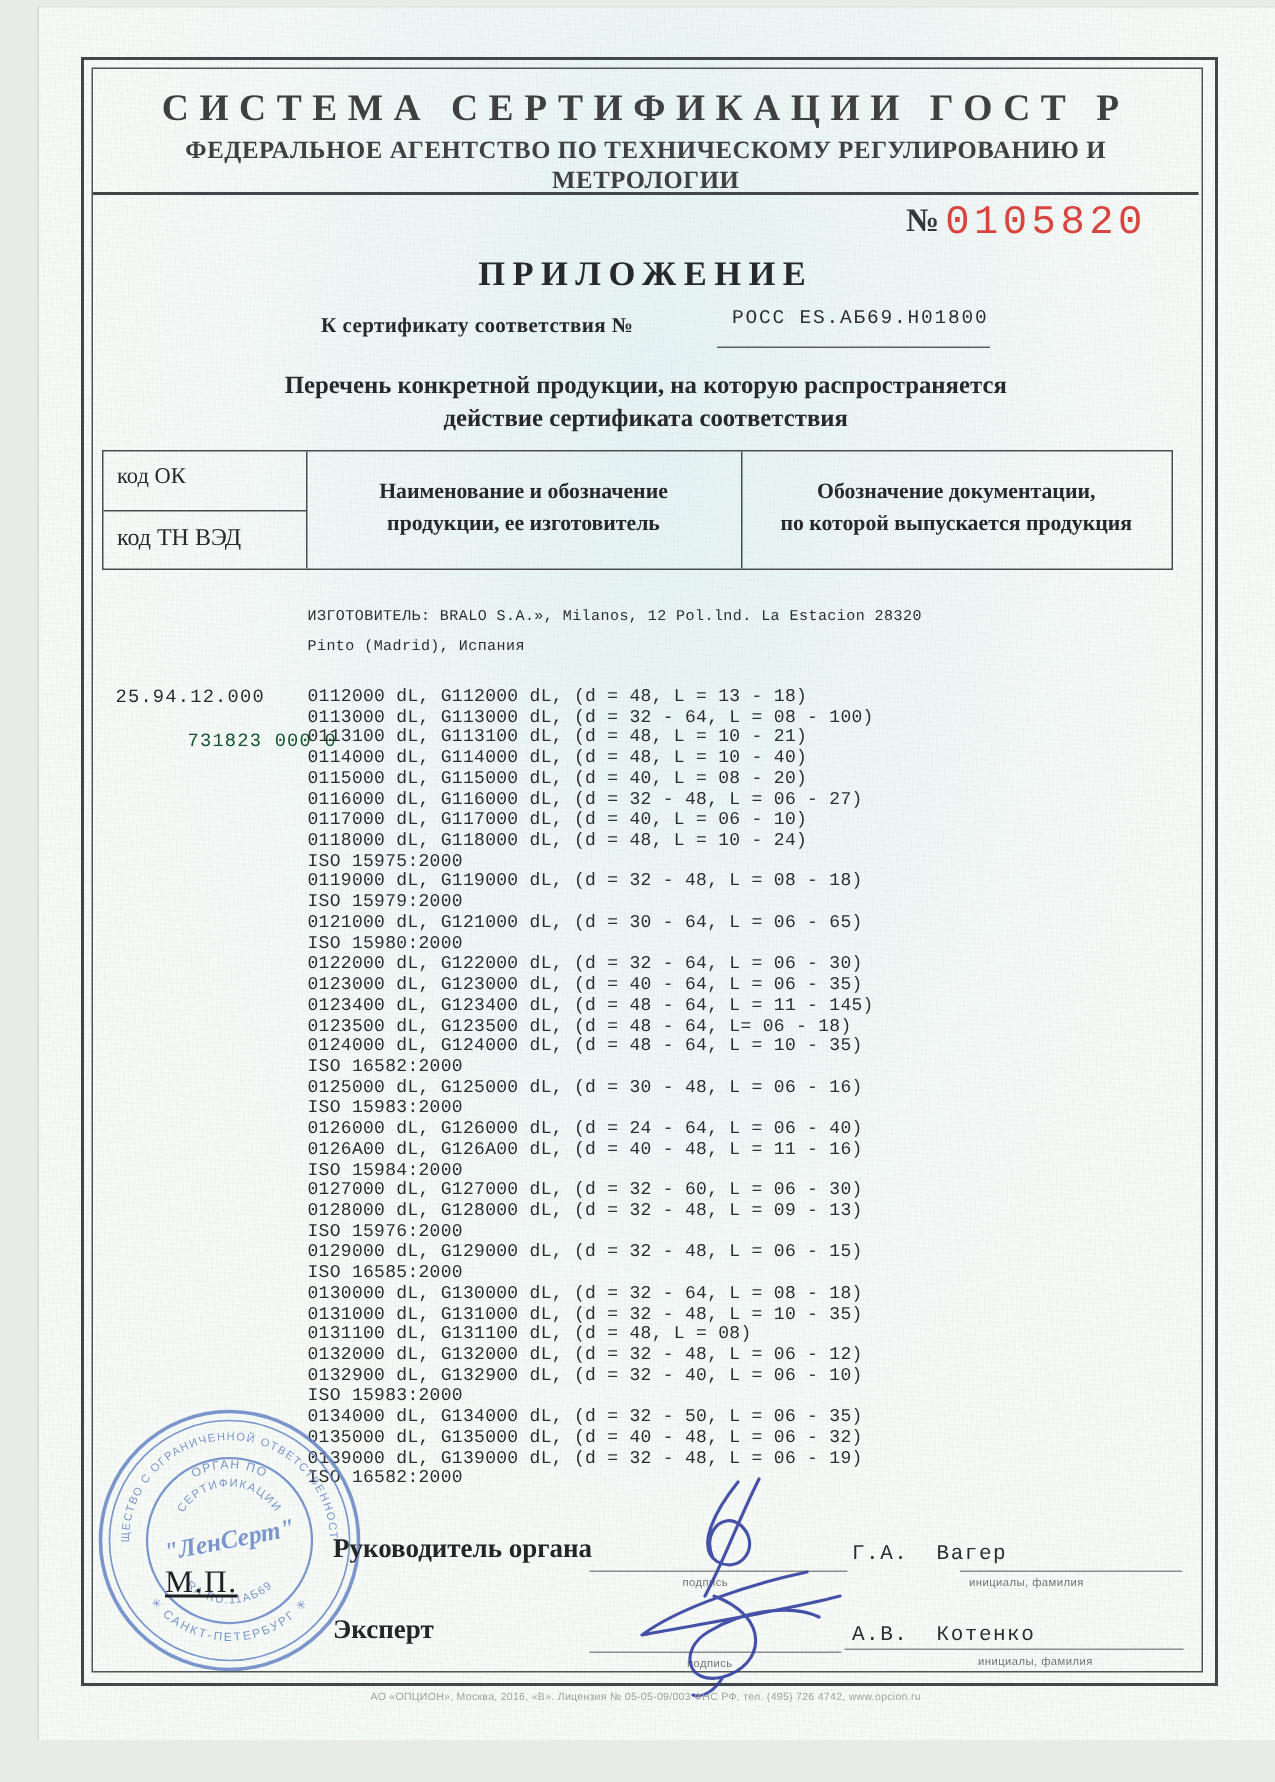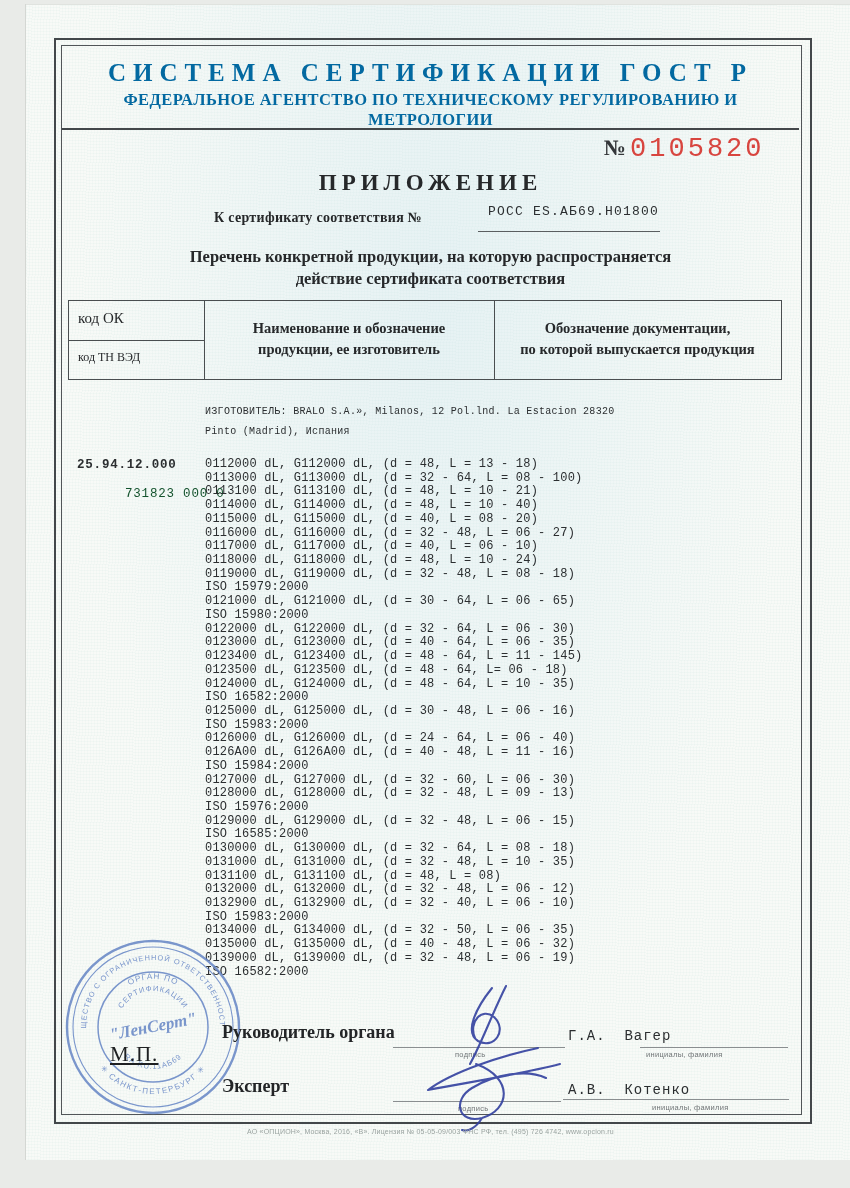--- a/index.html
+++ b/index.html
@@ -10,47 +10,47 @@
     background-image:
       radial-gradient(ellipse at 50% 25%, rgba(200,228,238,.38), rgba(200,228,238,0) 62%),
       repeating-linear-gradient(2deg, rgba(140,195,185,.06) 0 1px, transparent 1px 3px),
       repeating-linear-gradient(92deg, rgba(140,195,185,.05) 0 1px, transparent 1px 3px);
     box-shadow:-1px 0 0 #d4d7d3, 0 1px 0 #e0e3df inset;}
   .frame-outer{position:absolute;left:54px;top:38px;width:754px;height:1082px;border:2.5px solid #43474a;}
   .frame-inner{position:absolute;left:61px;top:45px;width:739px;height:1068px;border:1.3px solid #50545700;border:1.3px solid #515558;}
   .serif{font-family:"Liberation Serif",serif;}
   .mono{font-family:"Liberation Mono","DejaVu Sans Mono",monospace;}
 
-  .hdr-band{position:absolute;left:62px;top:46px;width:737px;height:82px;border-bottom:2.2px solid #43474a;text-align:center;color:#0369a1;}
+  .hdr-band{position:absolute;left:62px;top:46px;width:737px;height:82px;border-bottom:2.2px solid #43474a;text-align:center;color:#404040;}
   .hdr-line1{margin-top:13px;font-size:25px;font-weight:bold;letter-spacing:7px;}
   .hdr-line2{margin-top:3px;font-size:16.5px;font-weight:bold;letter-spacing:.4px;}
 
   .num-block{position:absolute;left:604px;top:134px;white-space:nowrap;}
   .num-sign{font-size:22px;color:#34373a;font-weight:bold;}
   .num-digits{font-family:"Liberation Mono",monospace;font-size:27px;letter-spacing:3px;vertical-align:-1px;}
 
   .doc-title{position:absolute;left:62px;top:170px;width:737px;text-align:center;font-size:23px;font-weight:bold;letter-spacing:5px;color:#26282a;}
 
   .cert-label{position:absolute;left:214px;top:210px;font-size:14px;font-weight:bold;color:#26282a;letter-spacing:.3px;}
   .cert-value{position:absolute;left:488px;top:204px;font-size:13px;letter-spacing:1.2px;color:#2c2f31;white-space:nowrap;}
   .cert-underline{position:absolute;left:478px;top:231px;width:182px;height:0;border-bottom:1.2px solid #5a5e60;}
 
   .subtitle{position:absolute;left:62px;top:246px;width:737px;text-align:center;font-size:16.5px;font-weight:bold;color:#26282a;line-height:22px;white-space:pre-line;}
 
   .tbl{position:absolute;left:68px;top:300px;width:712px;height:78px;border:1.5px solid #4a4e50;}
   .tbl .v1{position:absolute;left:135px;top:0;bottom:0;width:0;border-left:1.2px solid #4a4e50;}
   .tbl .v2{position:absolute;left:425px;top:0;bottom:0;width:0;border-left:1.2px solid #4a4e50;}
   .tbl .h1{position:absolute;left:0;top:39px;width:135px;height:0;border-top:1.1px solid #4a4e50;}
   .tbl .c1a{position:absolute;left:9px;top:9px;font-size:15px;color:#26282a;}
-  .tbl .c1b{position:absolute;left:9px;top:49px;font-size:12px;color:#26282a;}
+  .tbl .c1b{position:absolute;left:9px;top:49px;font-size:16px;color:#26282a;}
   .tbl .c2{position:absolute;left:135px;top:17px;width:290px;text-align:center;font-size:14.5px;font-weight:600;color:#26282a;line-height:21px;white-space:pre-line;}
   .tbl .c3{position:absolute;left:425px;top:17px;width:287px;text-align:center;font-size:14.5px;font-weight:600;color:#26282a;line-height:21px;white-space:pre-line;}
 
   .manuf{position:absolute;left:205px;top:402px;font-size:10px;line-height:20px;color:#2b2e30;white-space:pre;letter-spacing:.3px;}
-  .code-ok{position:absolute;left:77px;top:458px;font-size:12.5px;letter-spacing:.8px;color:#2b2e30;white-space:pre;font-weight:bold;}
+  .code-ok{position:absolute;left:77px;top:458px;font-size:12.5px;letter-spacing:.8px;color:#2b2e30;white-space:pre;}
   .code-tnved{position:absolute;left:77px;top:487px;font-size:12.5px;letter-spacing:.8px;color:#14532d;white-space:pre;margin-left:48px;}
   .plist{position:absolute;left:205px;top:458px;font-size:12px;line-height:13.72px;color:#2b2e30;}
   .pline{white-space:pre;letter-spacing:.2px;}
 
   .sig-label1{position:absolute;left:222px;top:1022px;font-size:18px;font-weight:bold;color:#232527;}
   .sig-label2{position:absolute;left:222px;top:1076px;font-size:18px;font-weight:bold;color:#232527;}
   .sline{position:absolute;height:0;border-bottom:1px solid #8a8e90;}
   .scap{position:absolute;font-family:"Liberation Sans",sans-serif;font-size:7.5px;color:#6f7476;letter-spacing:.3px;}
   .sig-name{position:absolute;font-family:"Liberation Mono",monospace;font-size:14px;letter-spacing:1px;color:#2b2e30;white-space:pre;}
 
@@ -107,20 +107,21 @@
   <div class="plist mono">
 
   <div class="pline">0112000 dL, G112000 dL, (d = 48, L = 13 - 18)</div>
       <div class="pline">0113000 dL, G113000 dL, (d = 32 - 64, L = 08 - 100)</div>
       <div class="pline">0113100 dL, G113100 dL, (d = 48, L = 10 - 21)</div>
       <div class="pline">0114000 dL, G114000 dL, (d = 48, L = 10 - 40)</div>
       <div class="pline">0115000 dL, G115000 dL, (d = 40, L = 08 - 20)</div>
       <div class="pline">0116000 dL, G116000 dL, (d = 32 - 48, L = 06 - 27)</div>
       <div class="pline">0117000 dL, G117000 dL, (d = 40, L = 06 - 10)</div>
       <div class="pline">0118000 dL, G118000 dL, (d = 48, L = 10 - 24)</div>
+      <div class="pline">ISO 15975:2000</div>
       <div class="pline">0119000 dL, G119000 dL, (d = 32 - 48, L = 08 - 18)</div>
       <div class="pline">ISO 15979:2000</div>
       <div class="pline">0121000 dL, G121000 dL, (d = 30 - 64, L = 06 - 65)</div>
       <div class="pline">ISO 15980:2000</div>
       <div class="pline">0122000 dL, G122000 dL, (d = 32 - 64, L = 06 - 30)</div>
       <div class="pline">0123000 dL, G123000 dL, (d = 40 - 64, L = 06 - 35)</div>
       <div class="pline">0123400 dL, G123400 dL, (d = 48 - 64, L = 11 - 145)</div>
       <div class="pline">0123500 dL, G123500 dL, (d = 48 - 64, L= 06 - 18)</div>
       <div class="pline">0124000 dL, G124000 dL, (d = 48 - 64, L = 10 - 35)</div>
       <div class="pline">ISO 16582:2000</div>

